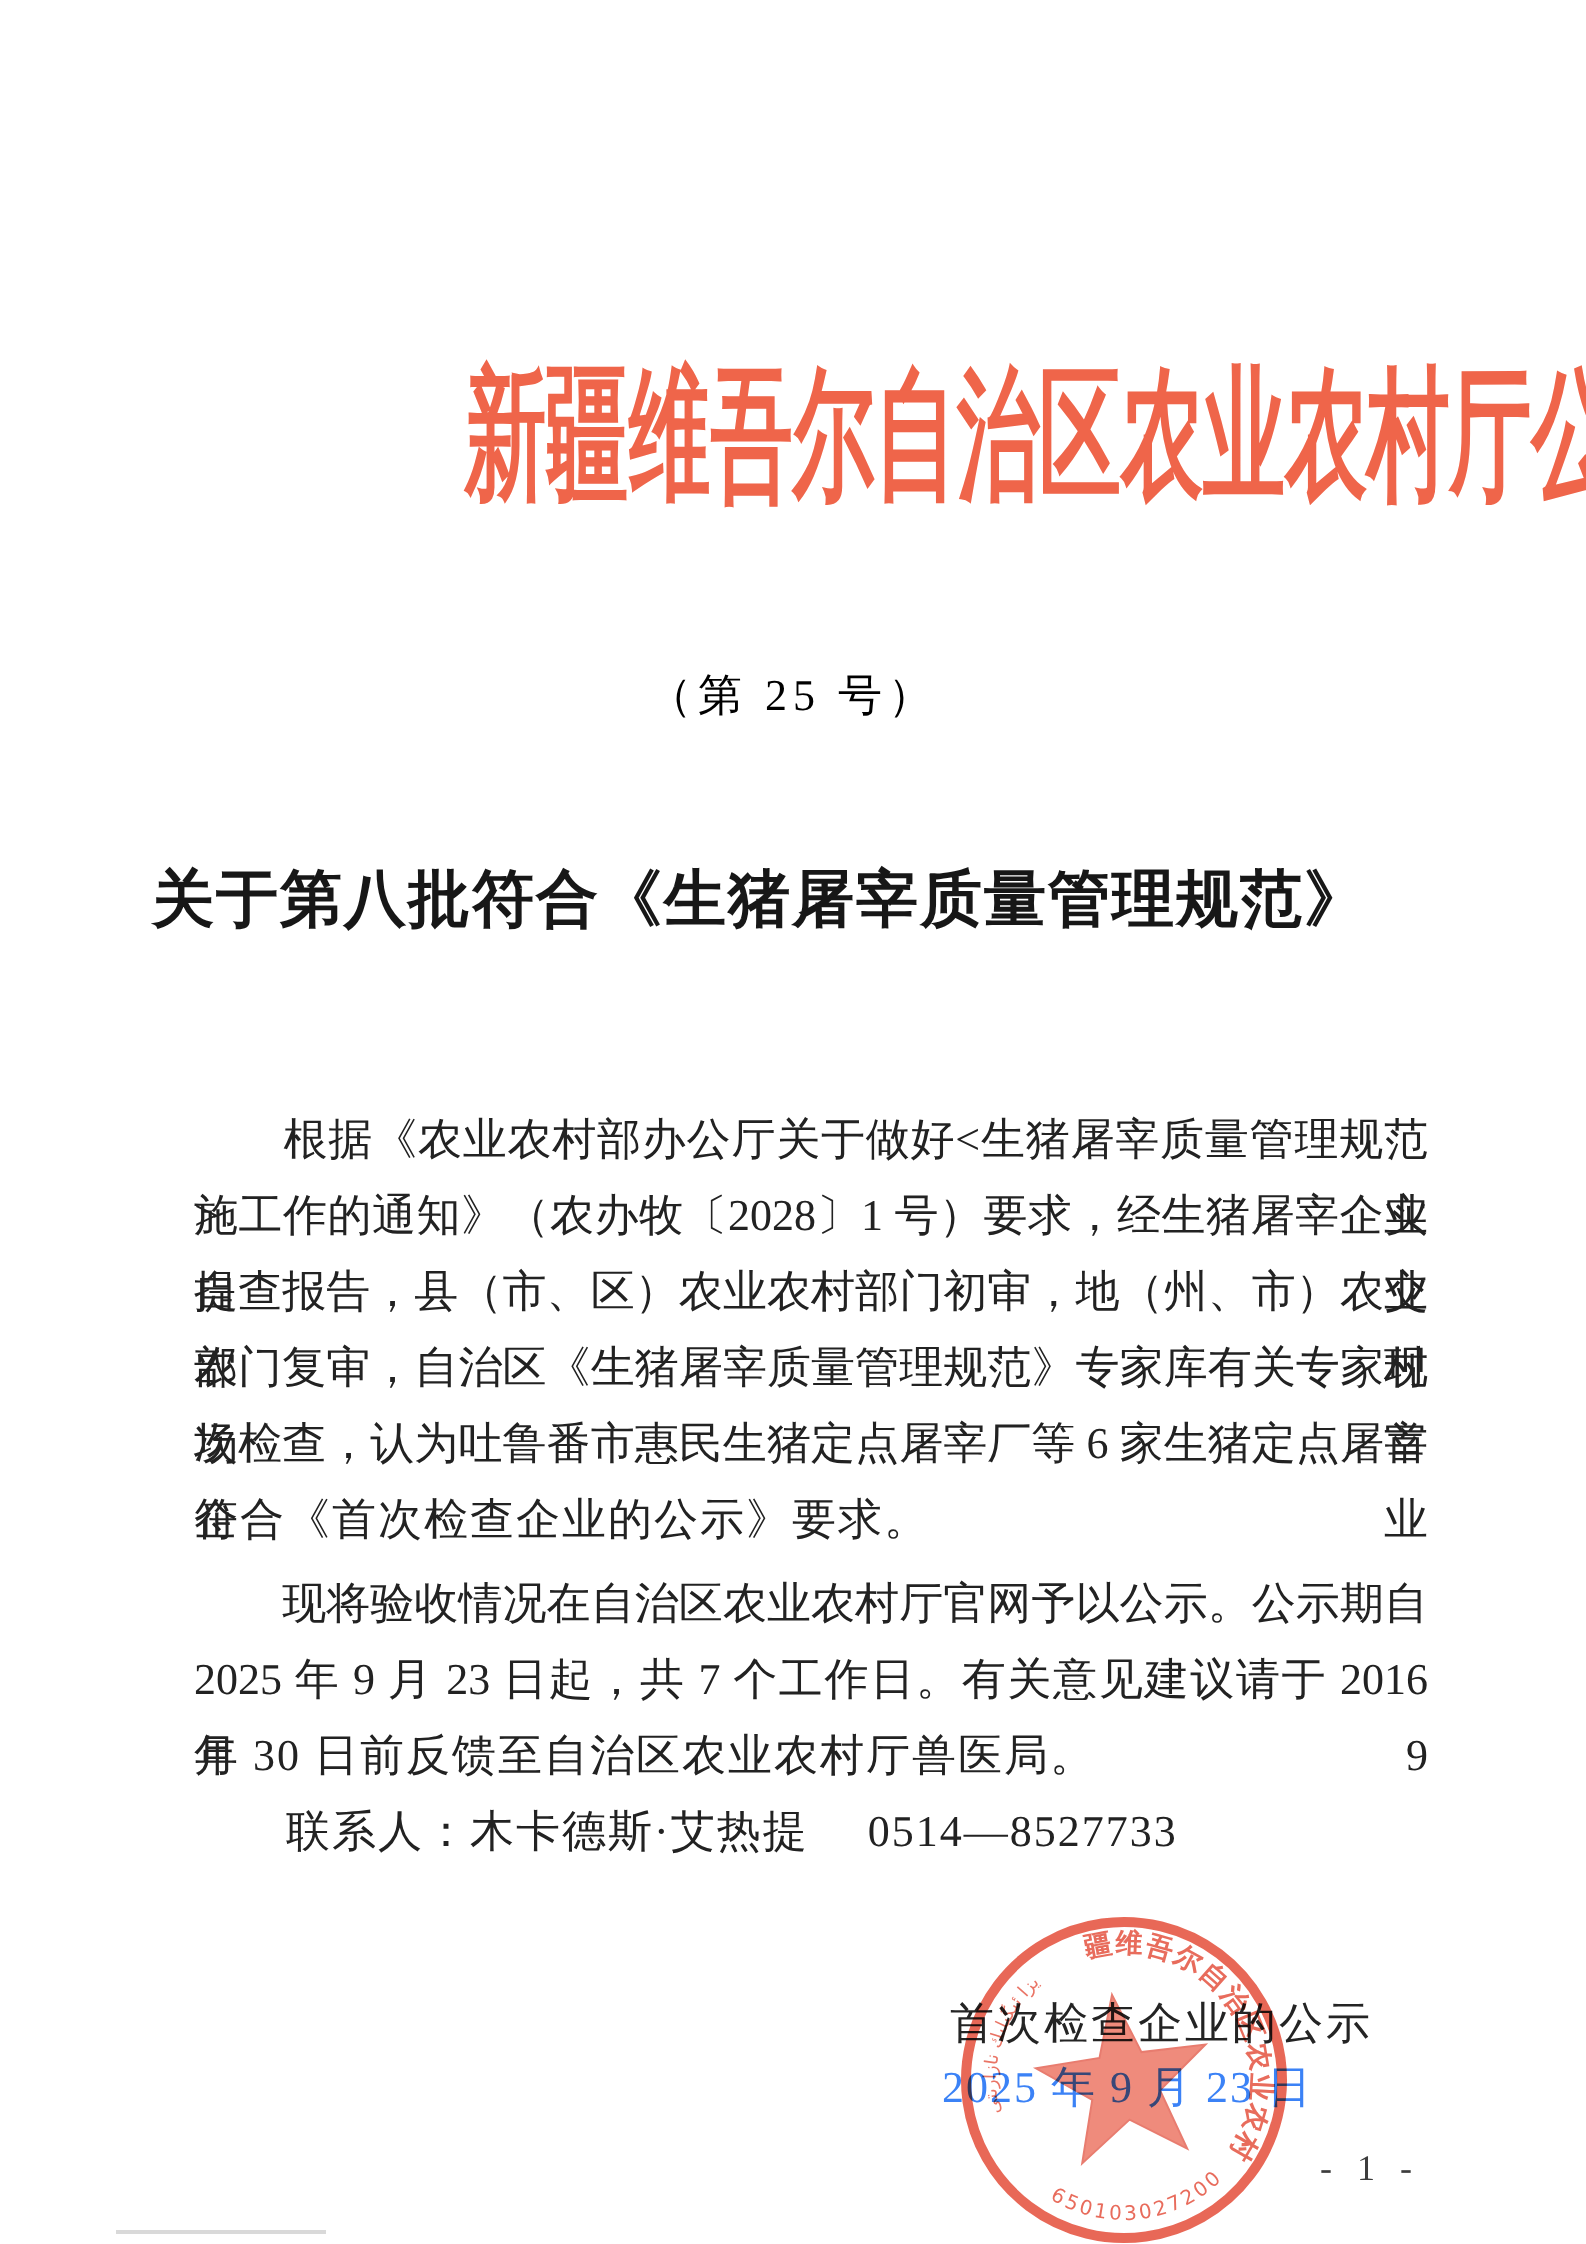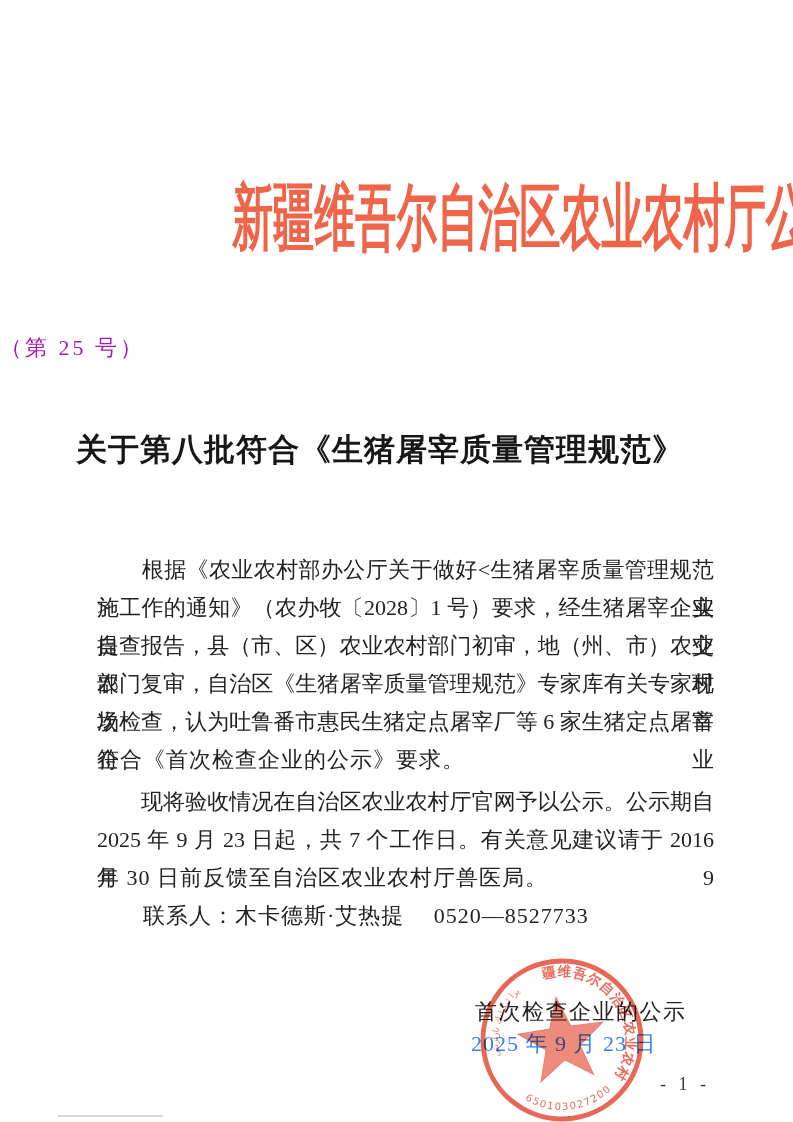--- a/index.html
+++ b/index.html
@@ -7,22 +7,22 @@
     position:relative;width:793px;height:1122px;background:#ffffff;overflow:hidden;
     font-family:"Liberation Serif","DejaVu Serif",serif;color:#1e1e1e;
   }
   
   .title-wrap{position:absolute;top:178px;left:0;width:793px;text-align:center;}
   .title{
     display:inline-block;white-space:nowrap;font-size:72px;line-height:80px;font-weight:bold;
     transform:scaleX(0.57);transform-origin:center;letter-spacing:0px;
   }
   
-  .issue{position:absolute;top:333px;left:0;width:793px;text-align:left;
-    font-size:22px;letter-spacing:3px;color:#a21caf;}
+  .issue{position:absolute;top:333px;left:0;width:793px;text-align:center;
+    font-size:22px;letter-spacing:3px;color:#000000;}
   
   .heading{position:absolute;top:430px;left:0;width:760px;text-align:center;
     font-size:31px;line-height:40px;font-weight:bold;color:#171717;letter-spacing:1px;}
   
   .body{position:absolute;top:551px;left:97px;width:617px;font-size:22px;color:#222222;}
   .bline{height:38px;line-height:38px;white-space:nowrap;letter-spacing:1px;}
   .bline.just{white-space:normal;text-align:justify;text-align-last:justify;letter-spacing:0;}
   .para2{margin-top:4px;}
   
   .sig-org{position:absolute;left:475px;top:997px;font-size:22px;letter-spacing:1.5px;color:#242424;}
@@ -65,21 +65,21 @@
         <div class="bline just">自查报告，县（市、区）农业农村部门初审，地（州、市）农业农村</div>
         <div class="bline just">部门复审，自治区《生猪屠宰质量管理规范》专家库有关专家现场首</div>
         <div class="bline just">次检查，认为吐鲁番市惠民生猪定点屠宰厂等 6 家生猪定点屠宰企业</div>
         <div class="bline">符合《首次检查企业的公示》要求。</div>
       </div>
     <div class="para para2">
         <div class="bline just">　　现将验收情况在自治区农业农村厅官网予以公示。公示期自</div>
         <div class="bline just">2025 年 9 月 23 日起，共 7 个工作日。有关意见建议请于 2016 年 9</div>
         <div class="bline">月 30 日前反馈至自治区农业农村厅兽医局。</div>
       </div>
-    <div class="bline">　　联系人：木卡德斯·艾热提　 0520—8527733</div>
+    <div class="bline">　　联系人：木卡德斯·艾热提　 0514—8527733</div>
   </div>
 
   <div class="sig-org">首次检查企业的公示</div>
 
   <div class="sig-date">2025 年 9 月 23 日</div>
 
   <svg class="seal" viewBox="0 0 172 172">
     <defs>
       <path id="arc-cn" d="M 74.9 23 A 64 64 0 0 1 131.3 131.3" fill="none"></path>
       <path id="arc-ug" d="M 30.6 118 A 64 64 0 0 1 74.9 23" fill="none"></path>

